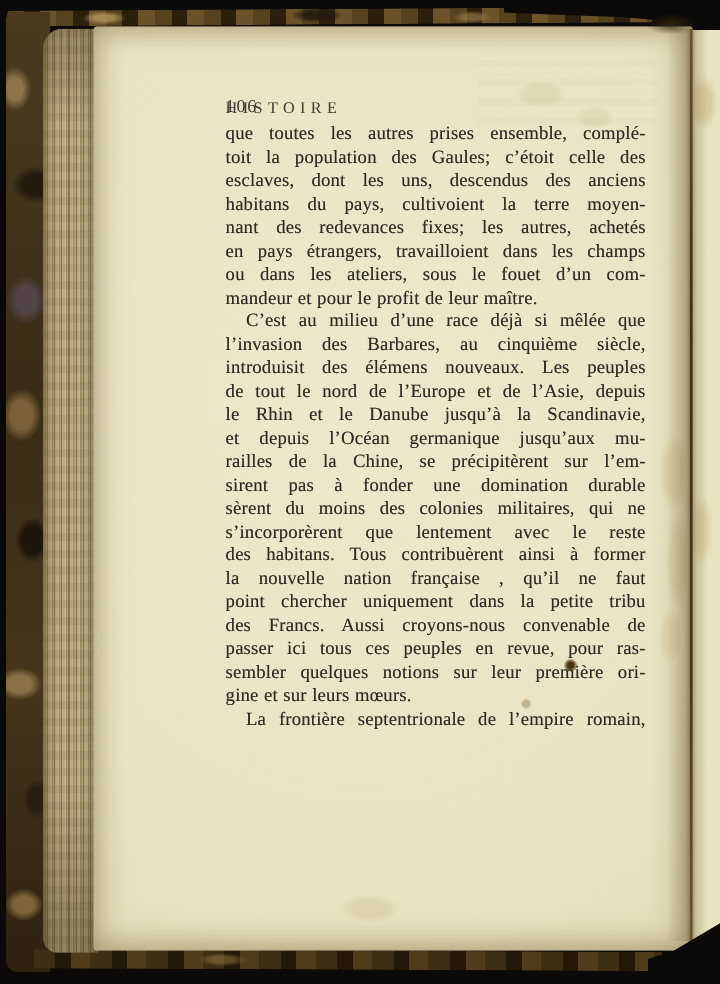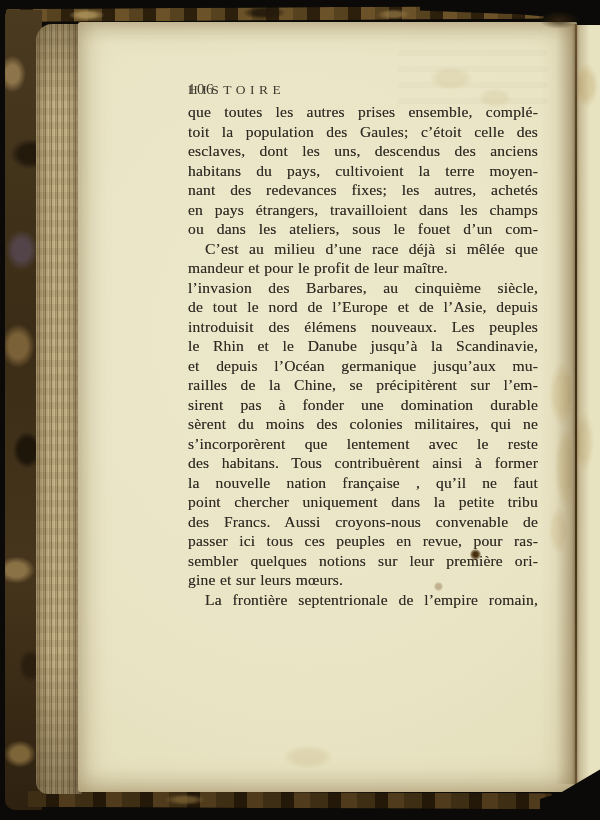--- a/index.html
+++ b/index.html
@@ -126,25 +126,25 @@
     </div>
 
     <div class="text-block">
         <div class="line just">que toutes les autres prises ensemble, complé-</div>
         <div class="line just">toit la population des Gaules; c’étoit celle des</div>
         <div class="line just">esclaves, dont les uns, descendus des anciens</div>
         <div class="line just">habitans du pays, cultivoient la terre moyen-</div>
         <div class="line just">nant des redevances fixes; les autres, achetés</div>
         <div class="line just">en pays étrangers, travailloient dans les champs</div>
         <div class="line just">ou dans les ateliers, sous le fouet d’un com-</div>
+        <div class="line">mandeur et pour le profit de leur maître.</div>
         <div class="line just indent">C’est au milieu d’une race déjà si mêlée que</div>
-        <div class="line">mandeur et pour le profit de leur maître.</div>
         <div class="line just">l’invasion des Barbares, au cinquième siècle,</div>
+        <div class="line just">introduisit des élémens nouveaux. Les peuples</div>
         <div class="line just">de tout le nord de l’Europe et de l’Asie, depuis</div>
-        <div class="line just">introduisit des élémens nouveaux. Les peuples</div>
         <div class="line just">le Rhin et le Danube jusqu’à la Scandinavie,</div>
         <div class="line just">et depuis l’Océan germanique jusqu’aux mu-</div>
         <div class="line just">railles de la Chine, se précipitèrent sur l’em-</div>
         <div class="line just">sirent pas à fonder une domination durable</div>
         <div class="line just">sèrent du moins des colonies militaires, qui ne</div>
         <div class="line just">s’incorporèrent que lentement avec le reste</div>
         <div class="line just">des habitans. Tous contribuèrent ainsi à former</div>
         <div class="line just">la nouvelle nation française , qu’il ne faut</div>
         <div class="line just">point chercher uniquement dans la petite tribu</div>
         <div class="line just">des Francs. Aussi croyons-nous convenable de</div>

